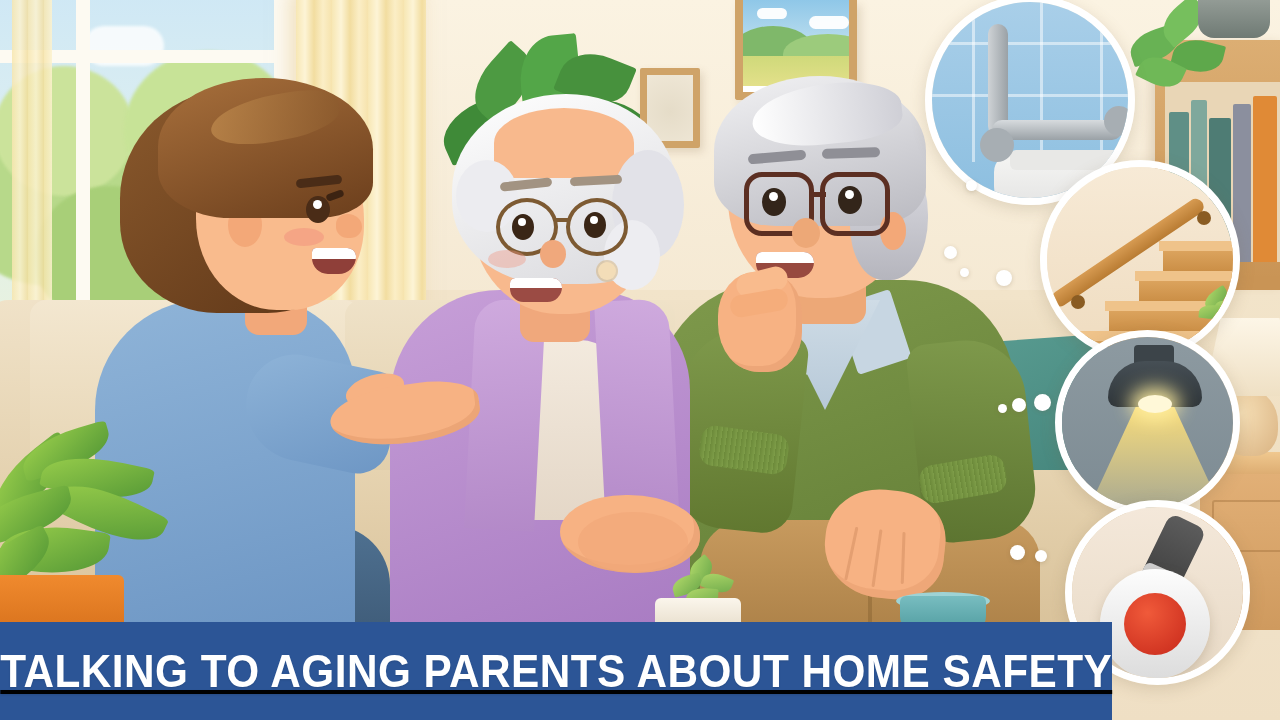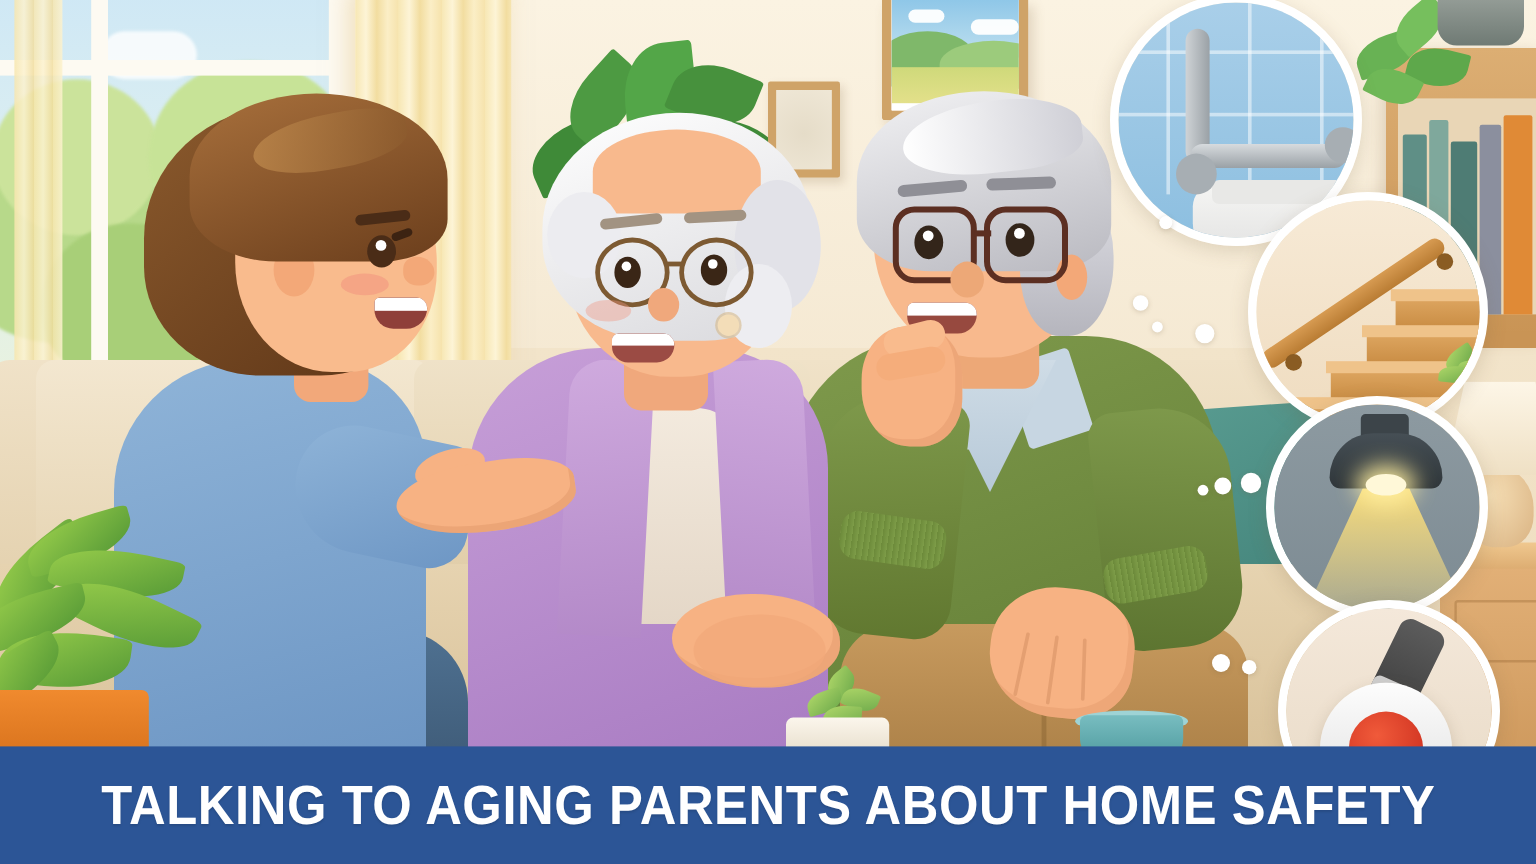--- a/index.html
+++ b/index.html
@@ -306,22 +306,22 @@
     background:linear-gradient(180deg,#fdfdfd,#dcdcdc);border-radius:50%;
     box-shadow:0 5px 12px rgba(120,100,70,.25);}
   #bb4-btn{position:absolute;left:52px;top:86px;width:62px;height:62px;
     background:radial-gradient(circle at 38% 32%,#f05a3a,#c7281a);border-radius:50%;}
   #bb4-strap{position:absolute;left:78px;top:10px;width:40px;height:86px;
     background:linear-gradient(180deg,#5c5c5c,#3a3a3a);border-radius:10px;transform:rotate(26deg);}
   #bb4-clip{position:absolute;left:68px;top:62px;width:44px;height:24px;
     background:#cfcfcf;border-radius:6px;transform:rotate(24deg);}
 
   
-  #banner{left:0;bottom:0;width:1280px;height:98px;display:flex;
-    align-items:center;justify-content:center;}
+  #banner{left:0;bottom:0;width:1112px;height:98px;display:flex;
+    align-items:center;justify-content:center;text-decoration:underline;}
   #banner-title{
     color:#ffffff;font-weight:700;letter-spacing:.5px;
     font-size:46px;line-height:1;white-space:nowrap;
     transform:scaleX(.92);
     text-shadow:0 1px 2px rgba(0,0,0,.12);
     font-family:"Liberation Sans Narrow","Liberation Sans","DejaVu Sans Condensed","DejaVu Sans",sans-serif;
   }
 </style>
 </head>
 <body>

